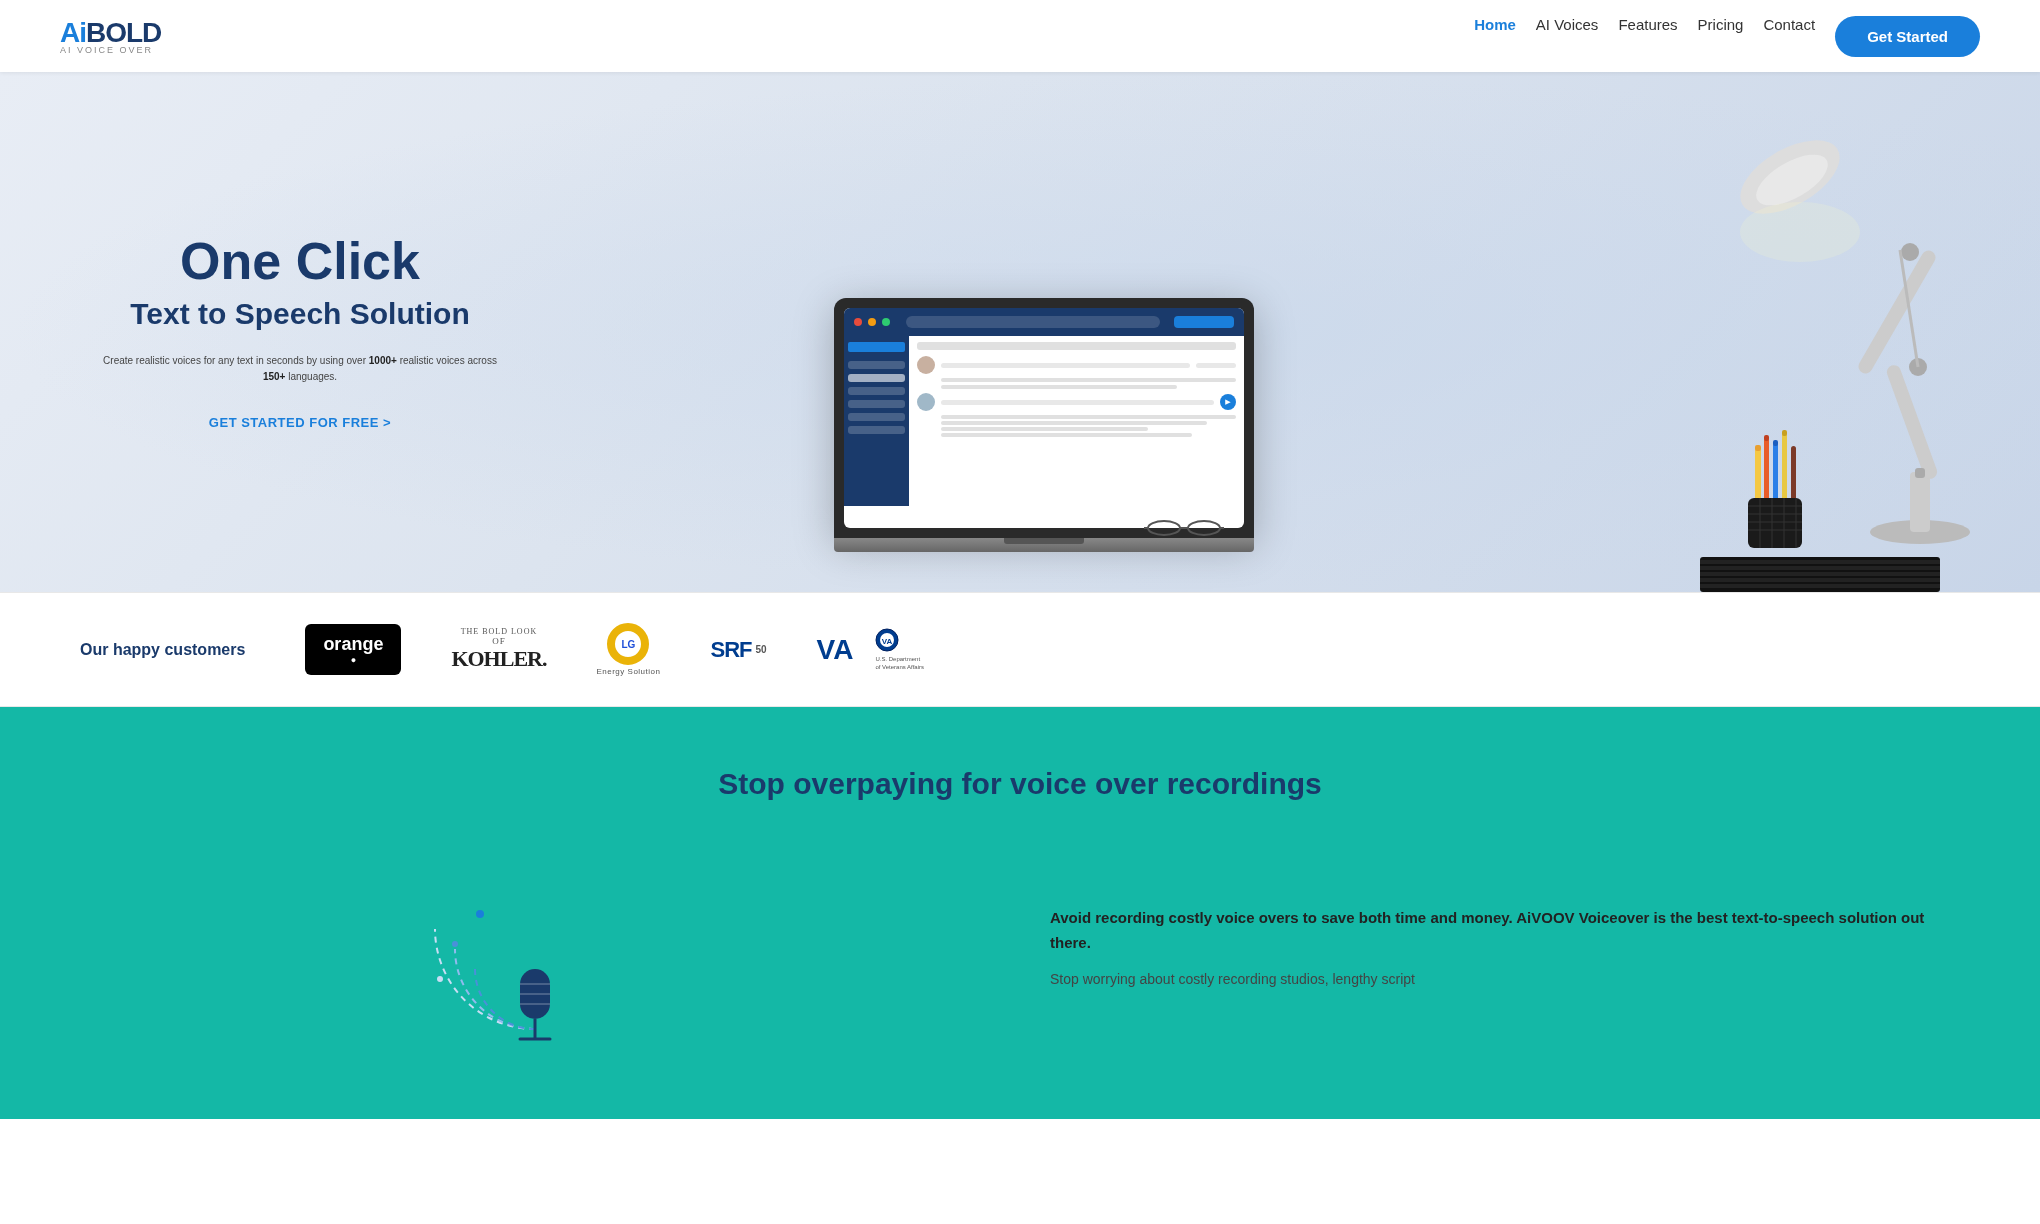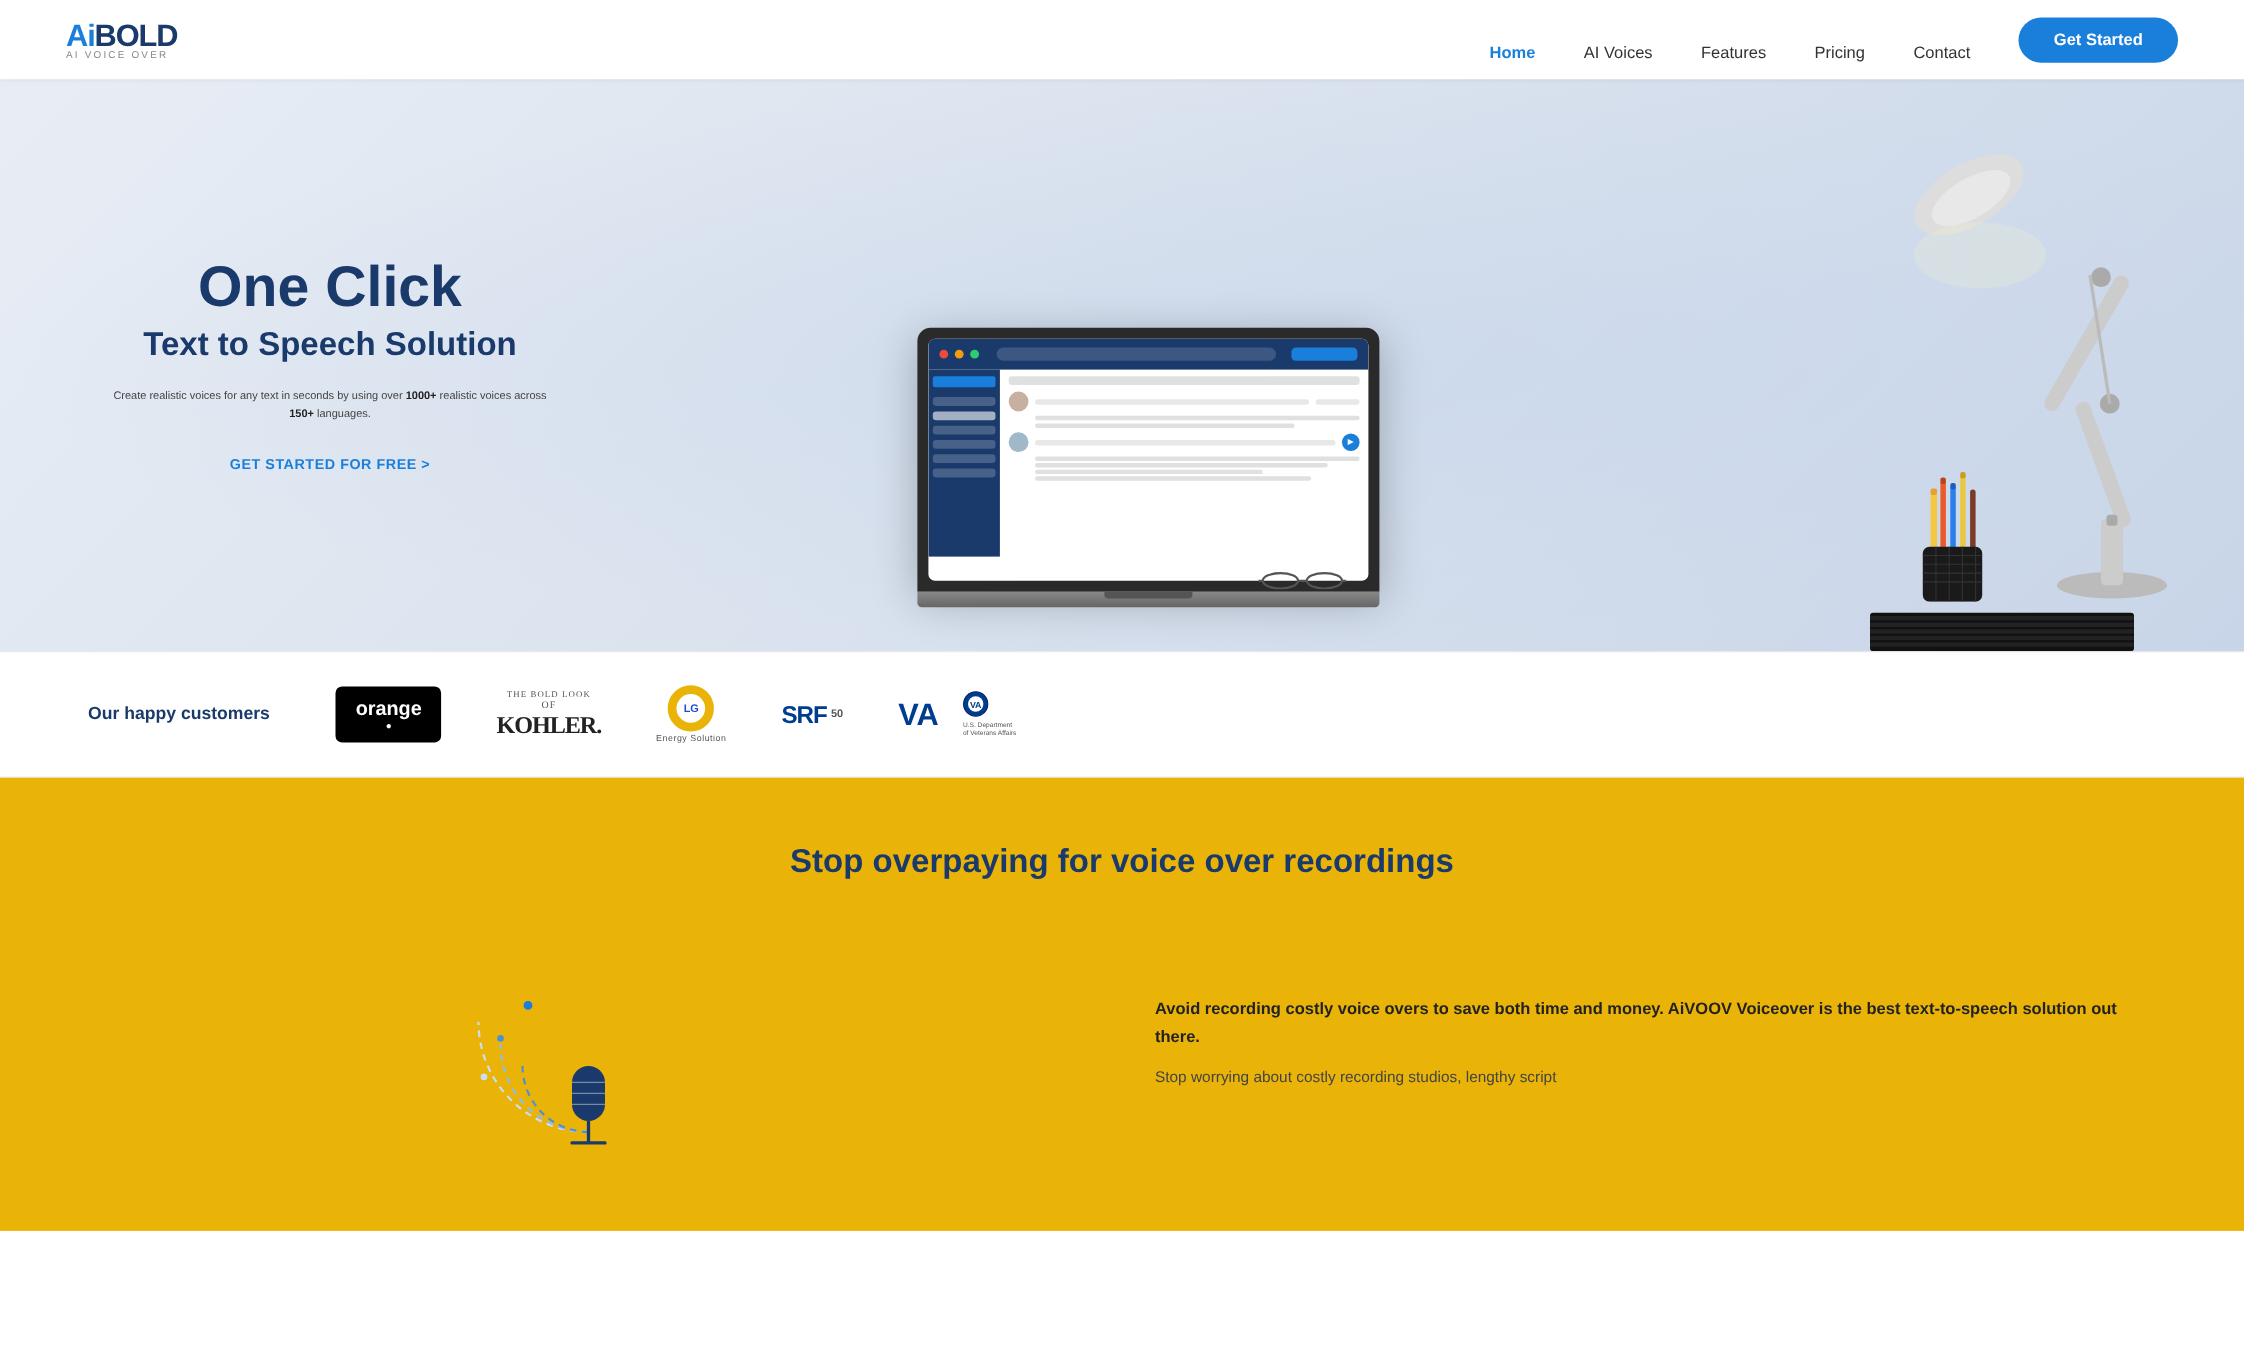--- a/index.html
+++ b/index.html
@@ -14,21 +14,21 @@
       height: 72px;
       background: #fff;
       box-shadow: 0 1px 4px rgba(0,0,0,0.07);
       position: relative;
       z-index: 10;
     }
     .logo-wrap { display: flex; flex-direction: column; align-items: flex-start; }
     .logo-text { font-size: 28px; font-weight: 800; color: #1a3a6b; letter-spacing: -1px; }
     .logo-text span { color: #1a7fdb; }
     .logo-sub { font-size: 9px; color: #888; letter-spacing: 2px; text-transform: uppercase; margin-top: -4px; }
-    .nav-links { display: flex; align-items: flex-end; gap: 44px; }
+    .nav-links { display: flex; align-items: flex-start; gap: 20px; }
     .nav-link { text-decoration: none; font-size: 15px; color: #333; font-weight: 500; }
     .nav-link.active { color: #1a7fdb; font-weight: 700; }
     .nav-cta {
       background: #1a7fdb;
       color: #fff;
       border: none;
       border-radius: 30px;
       padding: 12px 32px;
       font-size: 15px;
       font-weight: 700;
@@ -254,21 +254,21 @@
     .logo-va {
       display: flex;
       align-items: center;
       gap: 22px;
     }
     .va-text { font-size: 28px; font-weight: 900; color: #003d8f; }
     .va-dept { font-size: 7px; color: #555; line-height: 1.3; max-width: 60px; }
 
     
     .section2 {
-      background: #eab308;
+      background: #14b8a6;
       padding: 60px 80px;
     }
     .section2-title {
       text-align: center;
       font-size: 30px;
       font-weight: 800;
       color: #1a3a6b;
       margin-bottom: 48px;
     }
     .section2-content {

